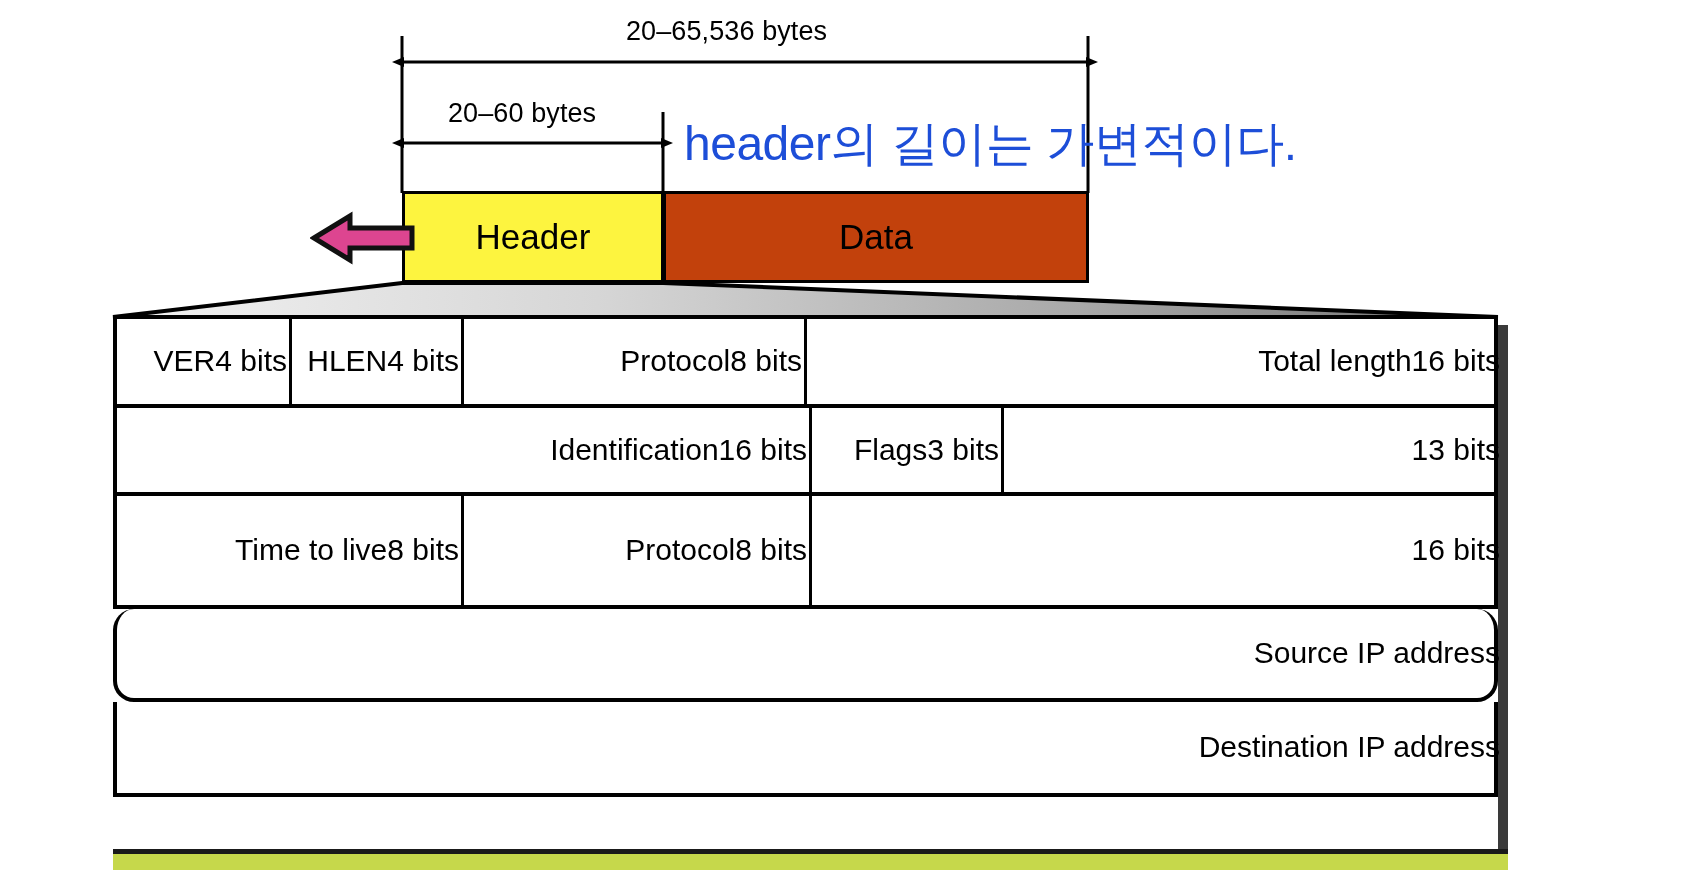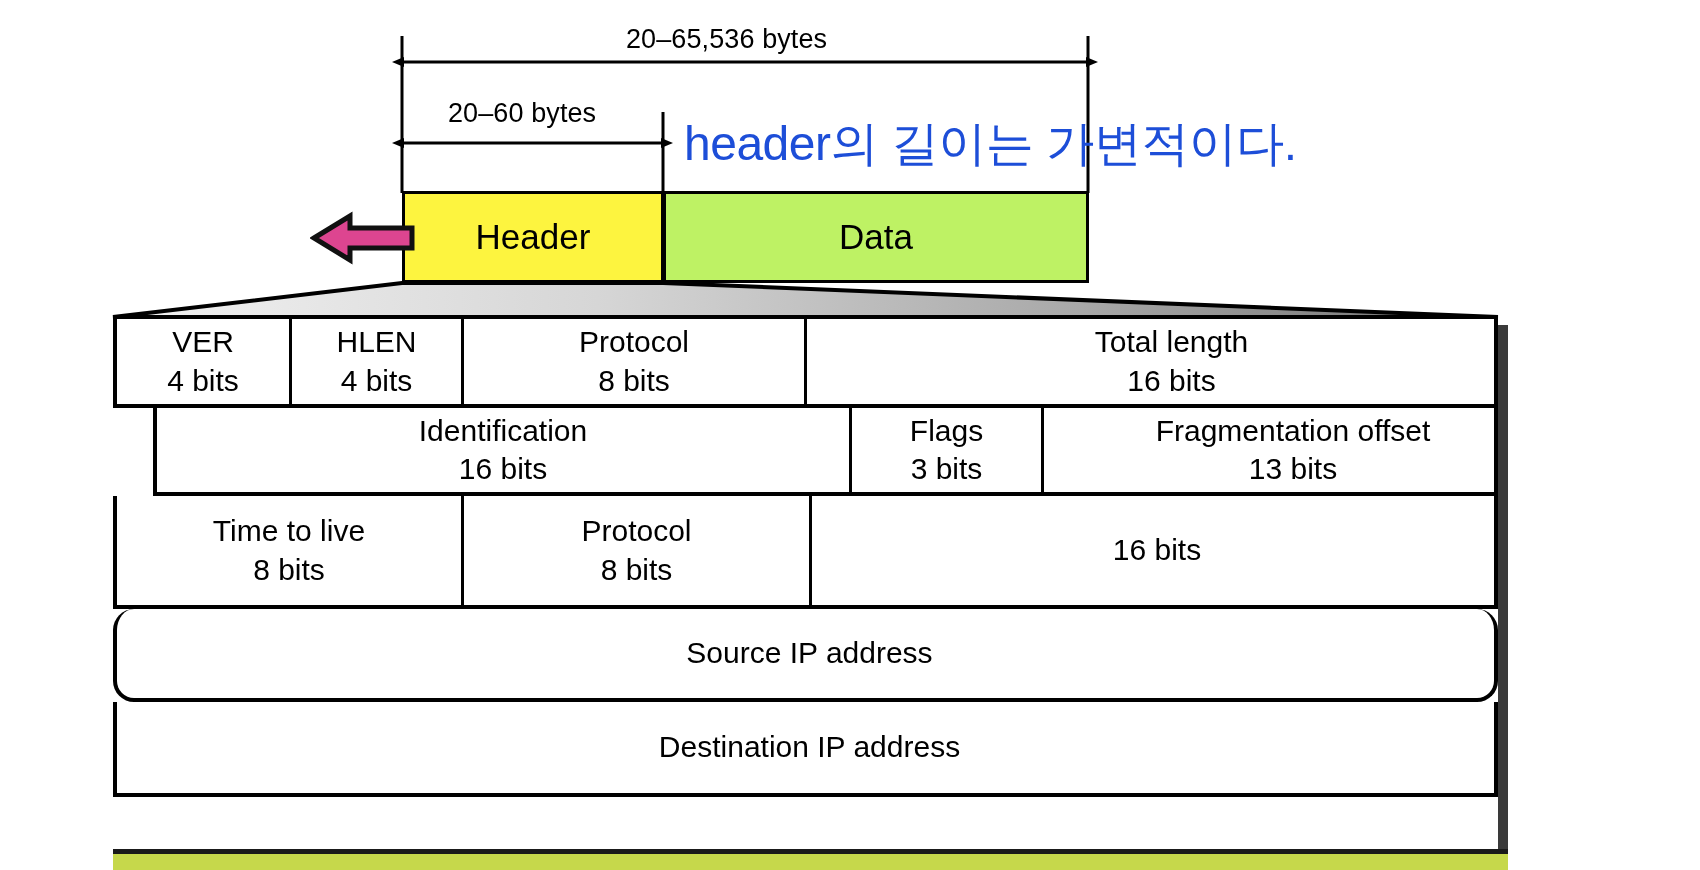--- a/index.html
+++ b/index.html
@@ -39,21 +39,21 @@
     position: absolute;
     box-sizing: border-box;
     border: 3px solid #000;
     display: flex;
     align-items: center;
     justify-content: center;
     font-size: 35px;
     color: #000;
   }
   #header-box { background: #fdf43f; }
-  #data-box   { background: #bef264; }
+  #data-box   { background: #c2410c; }
 
   
   #field-table {
     position: absolute;
     left: 113px;
     top: 315px;
     width: 1385px;
     box-sizing: border-box;
   }
   .frow {
@@ -62,23 +62,22 @@
     box-sizing: border-box;
     border-left: 4px solid #000;
     border-right: 4px solid #000;
     border-bottom: 4px solid #000;
     background: #fff;
   }
   #field-table .frow:first-child { border-top: 4px solid #000; }
   .fcell {
     box-sizing: border-box;
     display: flex;
-    flex-direction: column;
     align-items: center;
-    justify-content: center;
+    justify-content: flex-end;
     text-align: center;
     border-right: 3px solid #000;
     font-size: 30px;
     line-height: 1.28;
     padding: 4px 2px;
   }
   .fcell:last-child { border-right: none; }
   .fcell .fname { display: block; }
   .fcell .fbits { display: block; }
 
@@ -130,21 +129,21 @@
 
     <line x1="663" y1="112" x2="663" y2="193" stroke="#000" stroke-width="3"></line>
 
     <line x1="1088" y1="36" x2="1088" y2="193" stroke="#000" stroke-width="3"></line>
 
     <line x1="404" y1="62" x2="1086" y2="62" stroke="#000" stroke-width="3" marker-start="url(#arrL)" marker-end="url(#arrR)"></line>
 
     <line x1="404" y1="143" x2="661" y2="143" stroke="#000" stroke-width="3" marker-start="url(#arrL)" marker-end="url(#arrR)"></line>
   </svg>
 
-  <div class="dim-label" style="left:626px; top:24px;">20–65,536 bytes</div>
+  <div class="dim-label" style="left:626px; top:16px;">20–65,536 bytes</div>
 
   <div class="dim-label" style="left:448px; top:98px;">20–60 bytes</div>
 
   <div class="annot" style="left:684px; top:112px;">header의 길이는 가변적이다.</div>
 
   <svg id="funnel-svg" width="1700" height="870" style="position:absolute;left:0;top:0;pointer-events:none;">
     <polygon points="402,283 663,283 1498,317 113,317" fill="url(#funnelGrad)" stroke="#000" stroke-width="4"></polygon>
   </svg>
 
   <div class="pkt-box" id="header-box" style="left:402px; top:191px; width:262px; height:92px;">
@@ -174,31 +173,30 @@
         </div>
         <div class="fcell" style="width: 343px; flex: 0 0 343px;">
           <span class="fname">Protocol</span>
           <span class="fbits">8 bits</span>
         </div>
         <div class="fcell" style="width: 695px; flex: 0 0 695px; padding-left: 36px;">
           <span class="fname">Total length</span>
           <span class="fbits">16 bits</span>
         </div>
       </div>
-      <div class="frow" style="height: 88px; margin-left: 40px;">
+      <div class="frow" style="height: 88px;">
         <div class="fcell" style="width: 695px; flex: 0 0 695px;">
           <span class="fname">Identification</span>
           <span class="fbits">16 bits</span>
         </div>
         <div class="fcell" style="width: 192px; flex: 0 0 192px;">
           <span class="fname">Flags</span>
           <span class="fbits">3 bits</span>
         </div>
         <div class="fcell" style="width: 498px; flex: 0 0 498px;">
-          <span class="fname">Fragmentation offset</span>
           <span class="fbits">13 bits</span>
         </div>
       </div>
       <div class="frow" style="height: 113px;">
         <div class="fcell" style="width: 347px; flex: 0 0 347px;">
           <span class="fname">Time to live</span>
           <span class="fbits">8 bits</span>
         </div>
         <div class="fcell" style="width: 348px; flex: 0 0 348px;">
           <span class="fname">Protocol</span>

